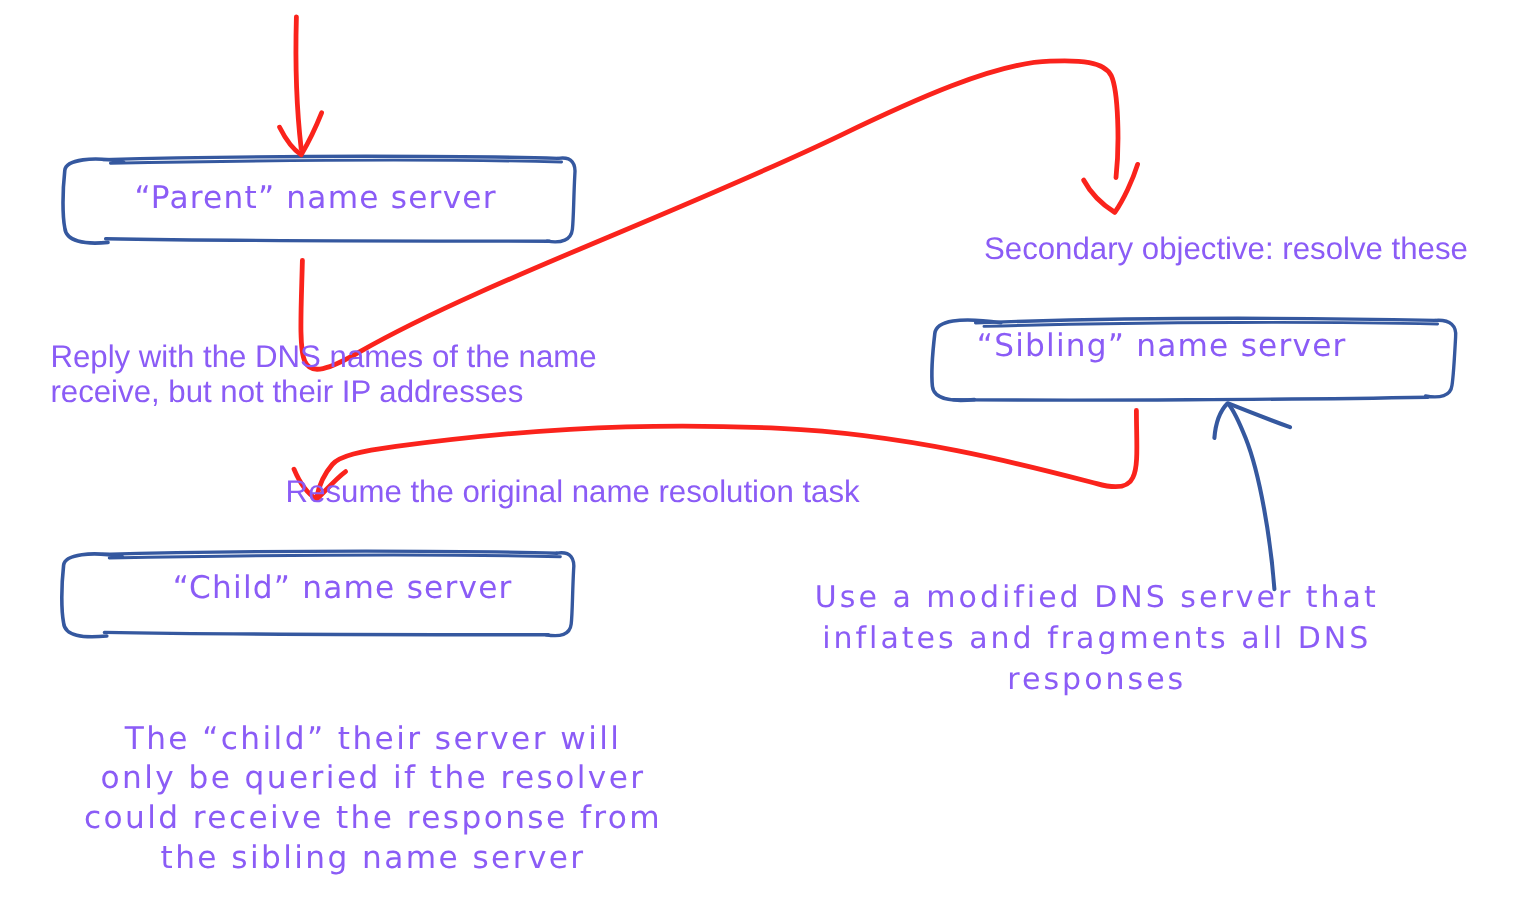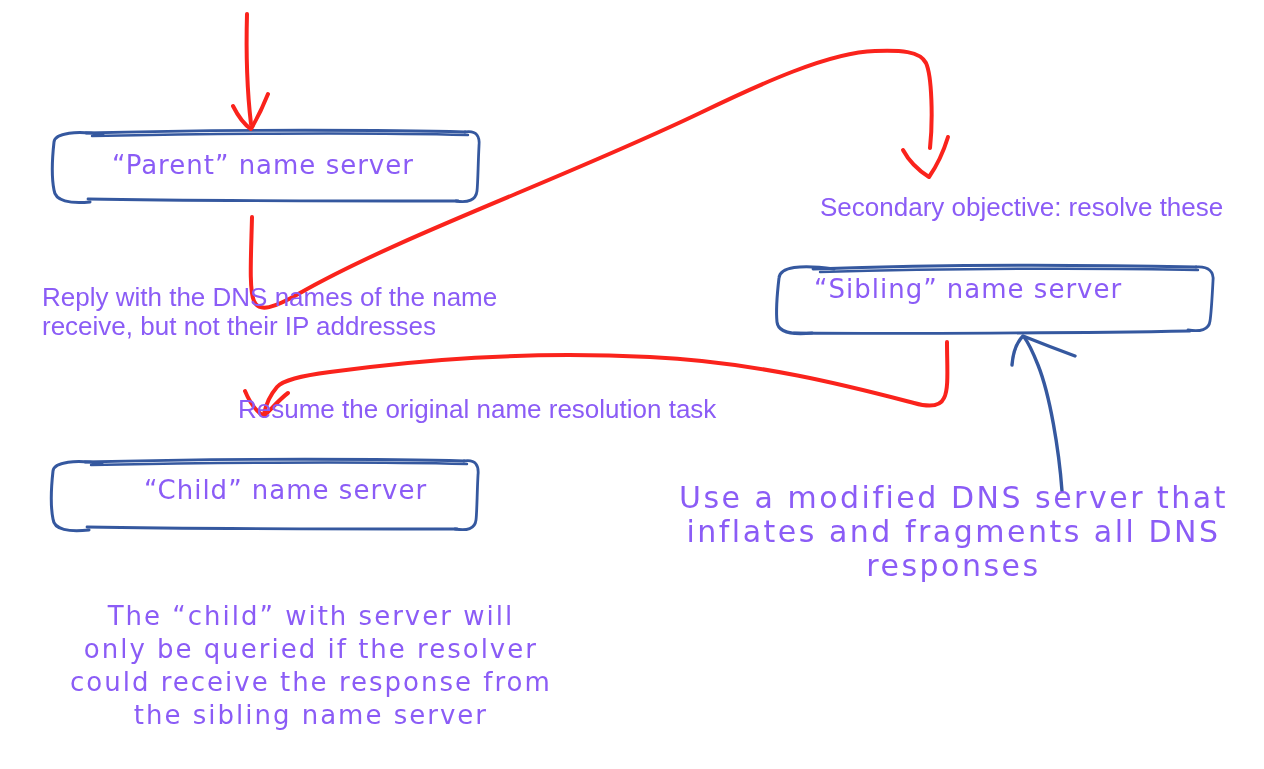--- a/index.html
+++ b/index.html
@@ -23,21 +23,21 @@
     font-size: 26px;
     line-height: 29px;
     color: #8b5cf6;
   }
   .hand {
     font-family: "DejaVu Sans", sans-serif;
     color: #8b5cf6;
     text-align: center;
   }
   .node-label { font-size: 26px; letter-spacing: 1px; line-height: 34px; }
-  .hand-big   { font-size: 30px; letter-spacing: 2.5px; line-height: 34px; }
+  .hand-big   { font-size: 25px; letter-spacing: 2.5px; line-height: 34px; }
   .hand-note  { font-size: 26px; letter-spacing: 2px;   line-height: 33px; }
 </style>
 </head>
 <body>
 
 <div class="canvas">
 
   <svg class="ink" viewBox="0 0 1264 769" fill="none" stroke-linecap="round" stroke-linejoin="round">
 
     <g stroke="#35589f">
@@ -102,19 +102,19 @@
 
   <div class="txt typed" style="left:238px; top:395px;">Resume the original name resolution task</div>
 
   <div class="txt hand hand-big" style="left:679px; top:481px;">
     <div>Use a modified DNS server that</div>
     <div>inflates and fragments all DNS</div>
     <div>responses</div>
   </div>
 
   <div class="txt hand hand-note" style="left:70px; top:600px;">
-    <div>The “child” with server will</div>
+    <div>The “child” their server will</div>
     <div>only be queried if the resolver</div>
     <div>could receive the response from</div>
     <div>the sibling name server</div>
   </div>
 
 </div>
 
 </body></html>

